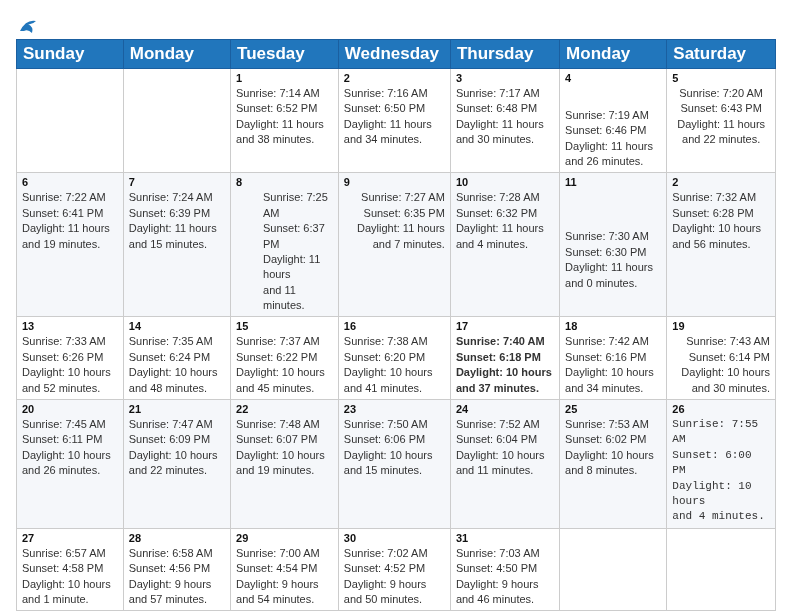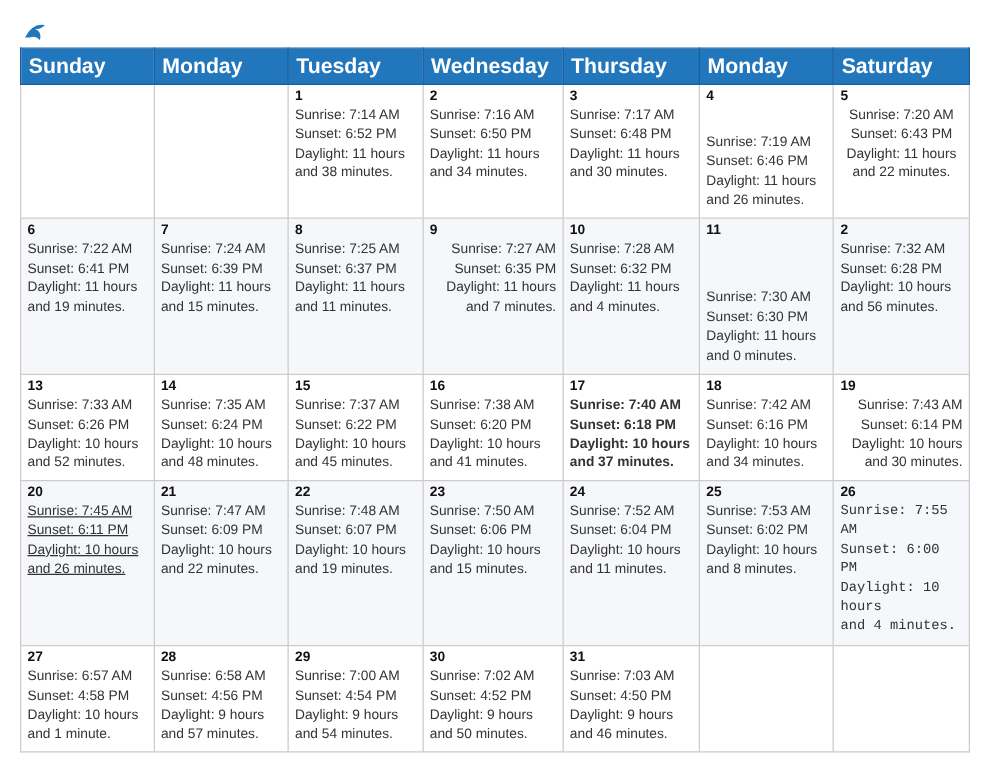--- a/index.html
+++ b/index.html
@@ -174,21 +174,21 @@
           </td>
           <td>
             <div class="day-num">7</div>
             <div class="day-info" style="white-space: pre-line;">Sunrise: 7:24 AM
 Sunset: 6:39 PM
 Daylight: 11 hours
 and 15 minutes.</div>
           </td>
           <td>
             <div class="day-num">8</div>
-            <div class="day-info" style="white-space: pre-line;">Sunrise: 7:25 AM
+            <div class="day-info" style="white-space: pre-line; margin-left: 27px;">Sunrise: 7:25 AM
 Sunset: 6:37 PM
 Daylight: 11 hours
 and 11 minutes.</div>
           </td>
           <td>
             <div class="day-num">9</div>
             <div class="day-info" style="white-space: pre-line; text-align: right;">Sunrise: 7:27 AM
 Sunset: 6:35 PM
 Daylight: 11 hours
 and 7 minutes.</div>
@@ -262,21 +262,21 @@
             <div class="day-num">19</div>
             <div class="day-info" style="white-space: pre-line; text-align: right;">Sunrise: 7:43 AM
 Sunset: 6:14 PM
 Daylight: 10 hours
 and 30 minutes.</div>
           </td>
         </tr>
         <tr class="week-row">
           <td>
             <div class="day-num">20</div>
-            <div class="day-info" style="white-space: pre-line; text-decoration: underline;">Sunrise: 7:45 AM
+            <div class="day-info" style="white-space: pre-line;">Sunrise: 7:45 AM
 Sunset: 6:11 PM
 Daylight: 10 hours
 and 26 minutes.</div>
           </td>
           <td>
             <div class="day-num">21</div>
             <div class="day-info" style="white-space: pre-line;">Sunrise: 7:47 AM
 Sunset: 6:09 PM
 Daylight: 10 hours
 and 22 minutes.</div>

